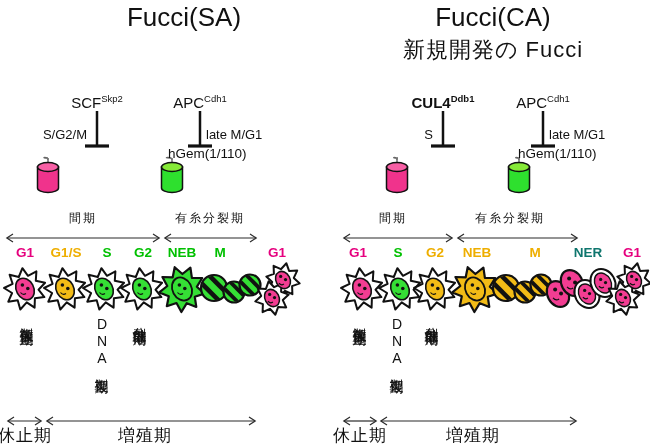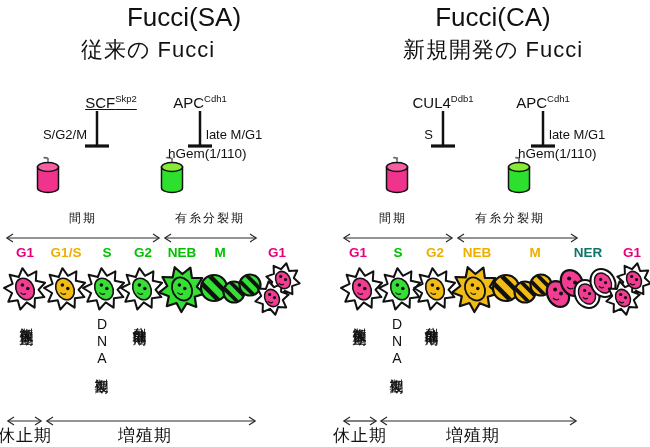--- a/index.html
+++ b/index.html
@@ -138,22 +138,21 @@
           <path d="M14,417 L7.8,421 L14,425" fill="none" stroke="#2b2b2b" stroke-width="1.2"></path>
           <path d="M35,417 L41.2,421 L35,425" fill="none" stroke="#2b2b2b" stroke-width="1.2"></path>
         </g>
         <g>
           <line x1="47" y1="421" x2="255" y2="421" stroke="#2b2b2b" stroke-width="1.2"></line>
           <path d="M53,417 L46.8,421 L53,425" fill="none" stroke="#2b2b2b" stroke-width="1.2"></path>
           <path d="M249,417 L255.2,421 L249,425" fill="none" stroke="#2b2b2b" stroke-width="1.2"></path>
         </g>
       </svg>
     <div class="title" style="left: 148px; margin-left: 36px;">Fucci(SA)</div>
-    <div class="subtitle" style="left: 148px;">従来の Fucci</div>
-  <div class="reg-name" style="left: 111px; text-decoration: underline;"><span>SCF</span><sup>Skp2</sup></div>
+  <div class="reg-name" style="left: 97px;"><span>SCF</span><sup>Skp2</sup></div>
       <div class="phase-side" style="right: 238px;">S/G2/M</div>
       <div class="reg-name" style="left: 200px;"><span>APC</span><sup>Cdh1</sup></div>
       <div class="phase-side" style="left: 206px;">late M/G1</div>
       <div class="target" style="left: 168px;">hGem(1/110)</div>
       <div class="span-label" style="left: 83px;">間期</div>
       <div class="span-label" style="left: 210px;">有糸分裂期</div>
       <div class="phase-label" style="left: 25px; color: rgb(230, 0, 126);">G1</div>
       <div class="phase-label" style="left: 66px; color: rgb(238, 174, 0);">G1/S</div>
       <div class="phase-label" style="left: 107px; color: rgb(0, 192, 0);">S</div>
       <div class="phase-label" style="left: 143px; color: rgb(0, 192, 0);">G2</div>
@@ -296,21 +295,21 @@
           <path d="M45,417 L51.2,421 L45,425" fill="none" stroke="#2b2b2b" stroke-width="1.2"></path>
         </g>
         <g>
           <line x1="56" y1="421" x2="251" y2="421" stroke="#2b2b2b" stroke-width="1.2"></line>
           <path d="M62,417 L55.8,421 L62,425" fill="none" stroke="#2b2b2b" stroke-width="1.2"></path>
           <path d="M245,417 L251.2,421 L245,425" fill="none" stroke="#2b2b2b" stroke-width="1.2"></path>
         </g>
       </svg>
     <div class="title" style="left: 168px;">Fucci(CA)</div>
     <div class="subtitle" style="left: 168px;">新規開発の Fucci</div>
-  <div class="reg-name" style="left: 118px;"><span>CUL4</span><sup>Ddb1</sup></div>
+  <div class="reg-name" style="left: 118px; font-weight: bold;"><span>CUL4</span><sup>Ddb1</sup></div>
       <div class="phase-side" style="right: 217px;">S</div>
       <div class="reg-name" style="left: 218px;"><span>APC</span><sup>Cdh1</sup></div>
       <div class="phase-side" style="left: 224px;">late M/G1</div>
       <div class="target" style="left: 193px;">hGem(1/110)</div>
       <div class="span-label" style="left: 68px;">間期</div>
       <div class="span-label" style="left: 185px;">有糸分裂期</div>
       <div class="phase-label" style="left: 33px; color: rgb(230, 0, 126);">G1</div>
       <div class="phase-label" style="left: 73px; color: rgb(0, 192, 0);">S</div>
       <div class="phase-label" style="left: 110px; color: rgb(238, 174, 0);">G2</div>
       <div class="phase-label" style="left: 152px; color: rgb(238, 174, 0);">NEB</div>

